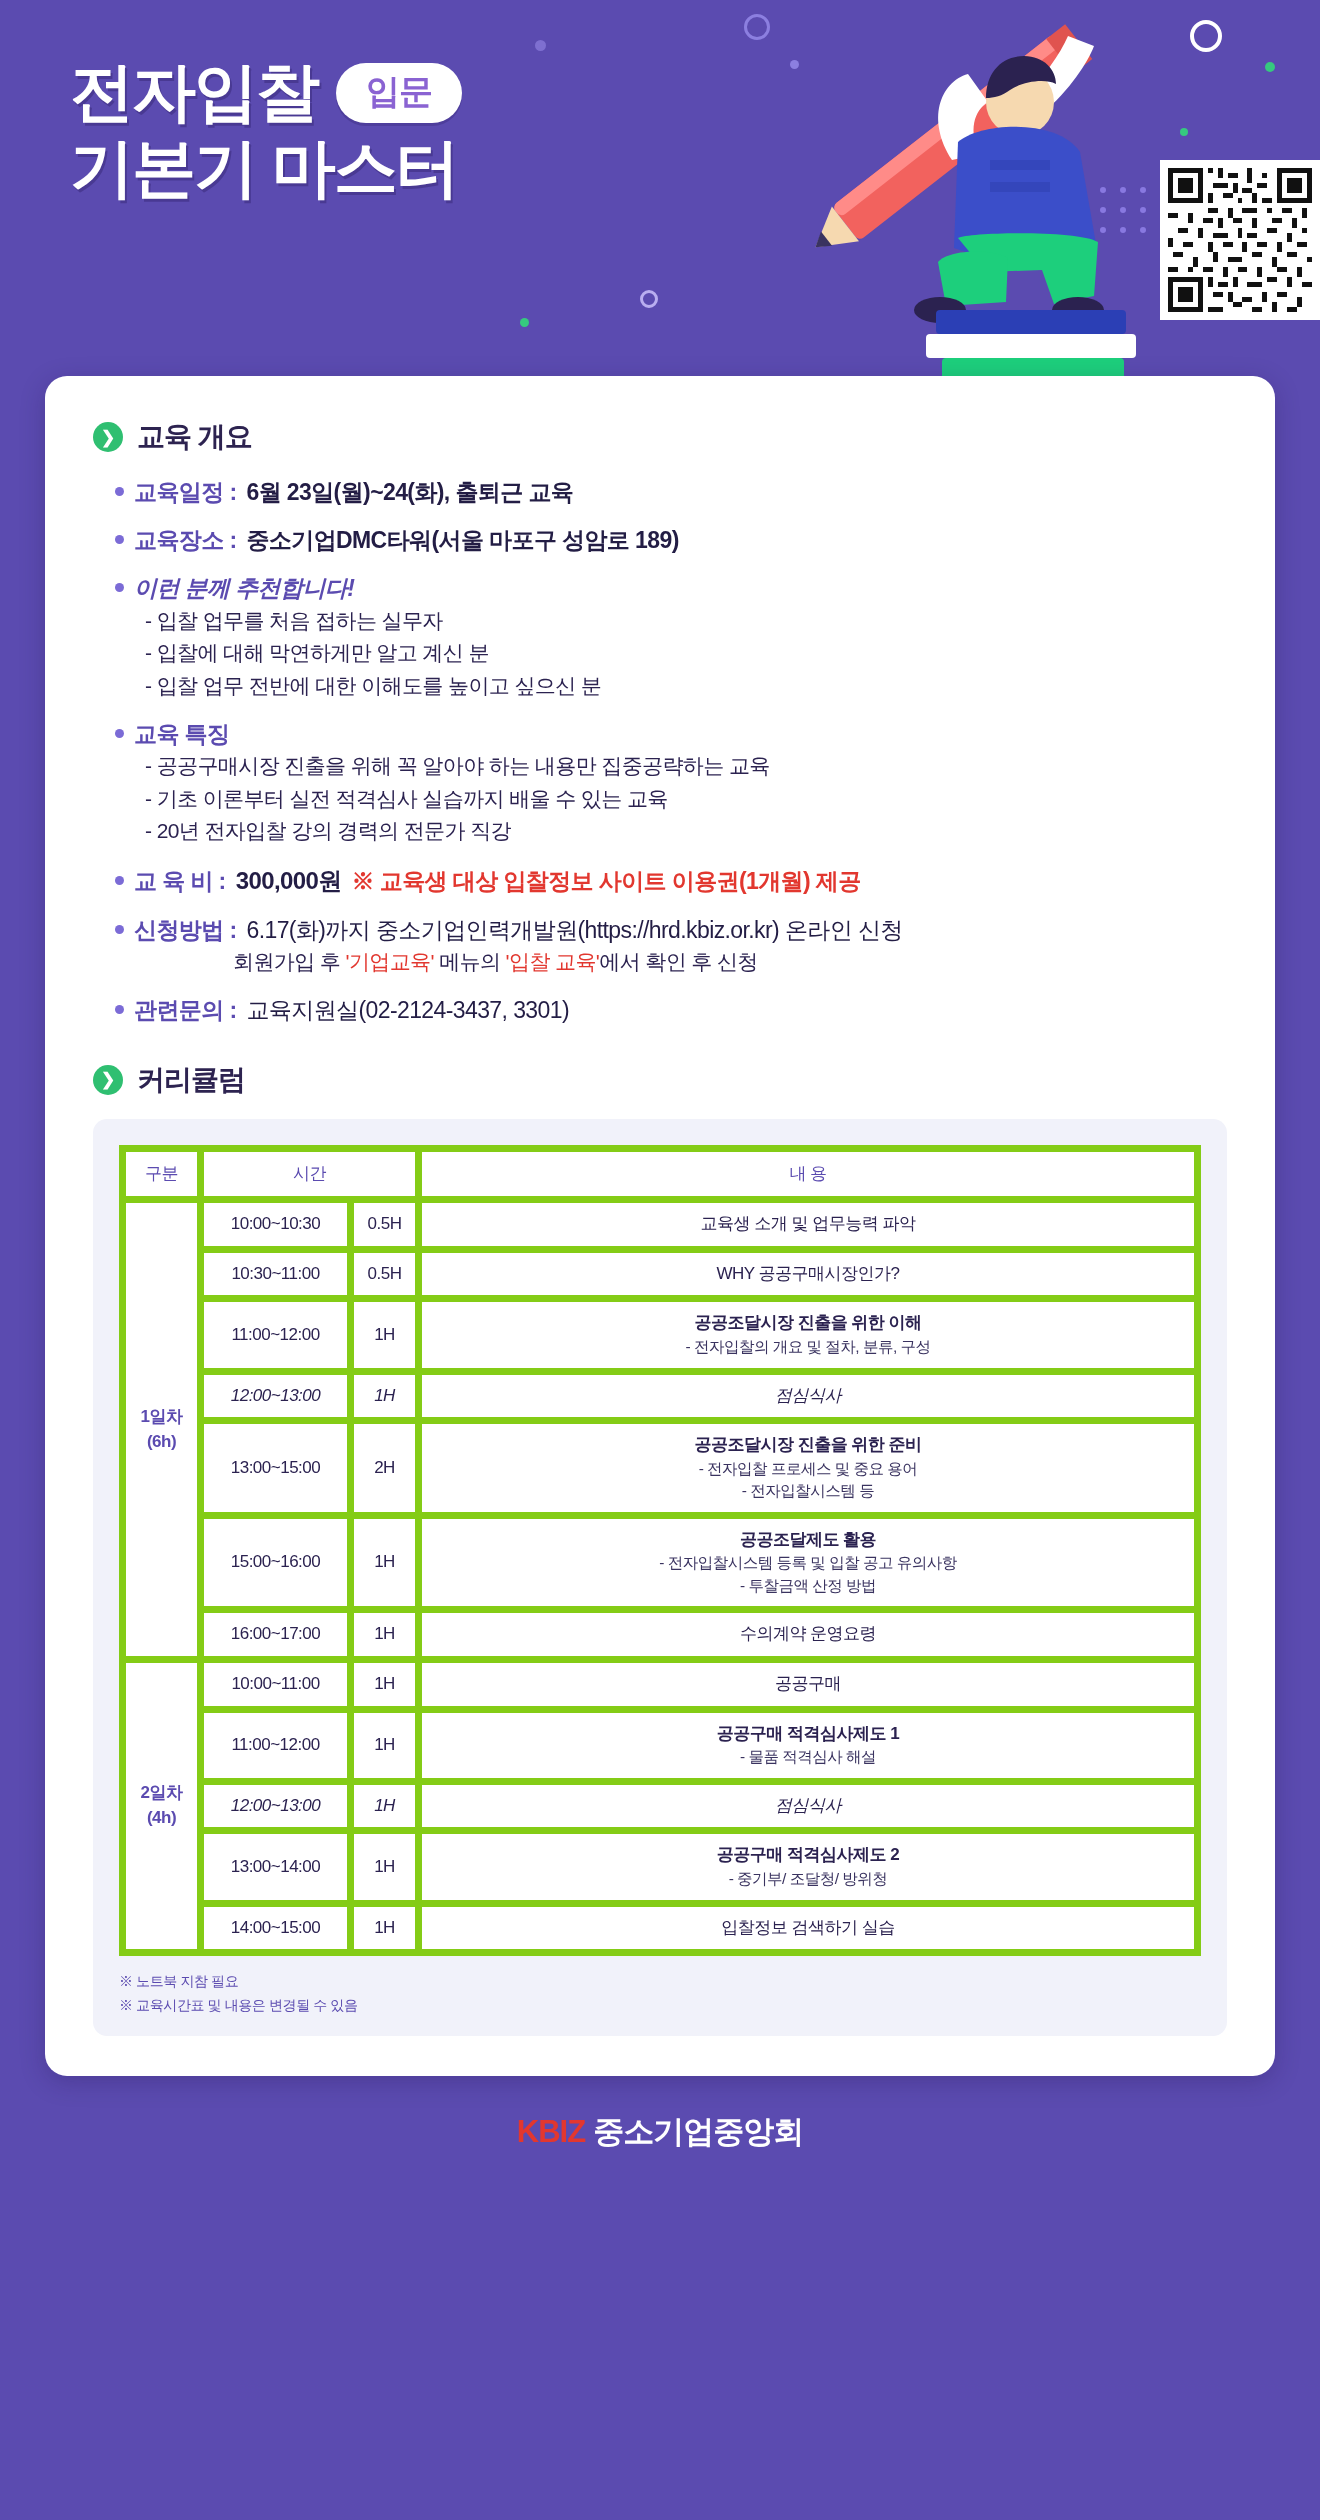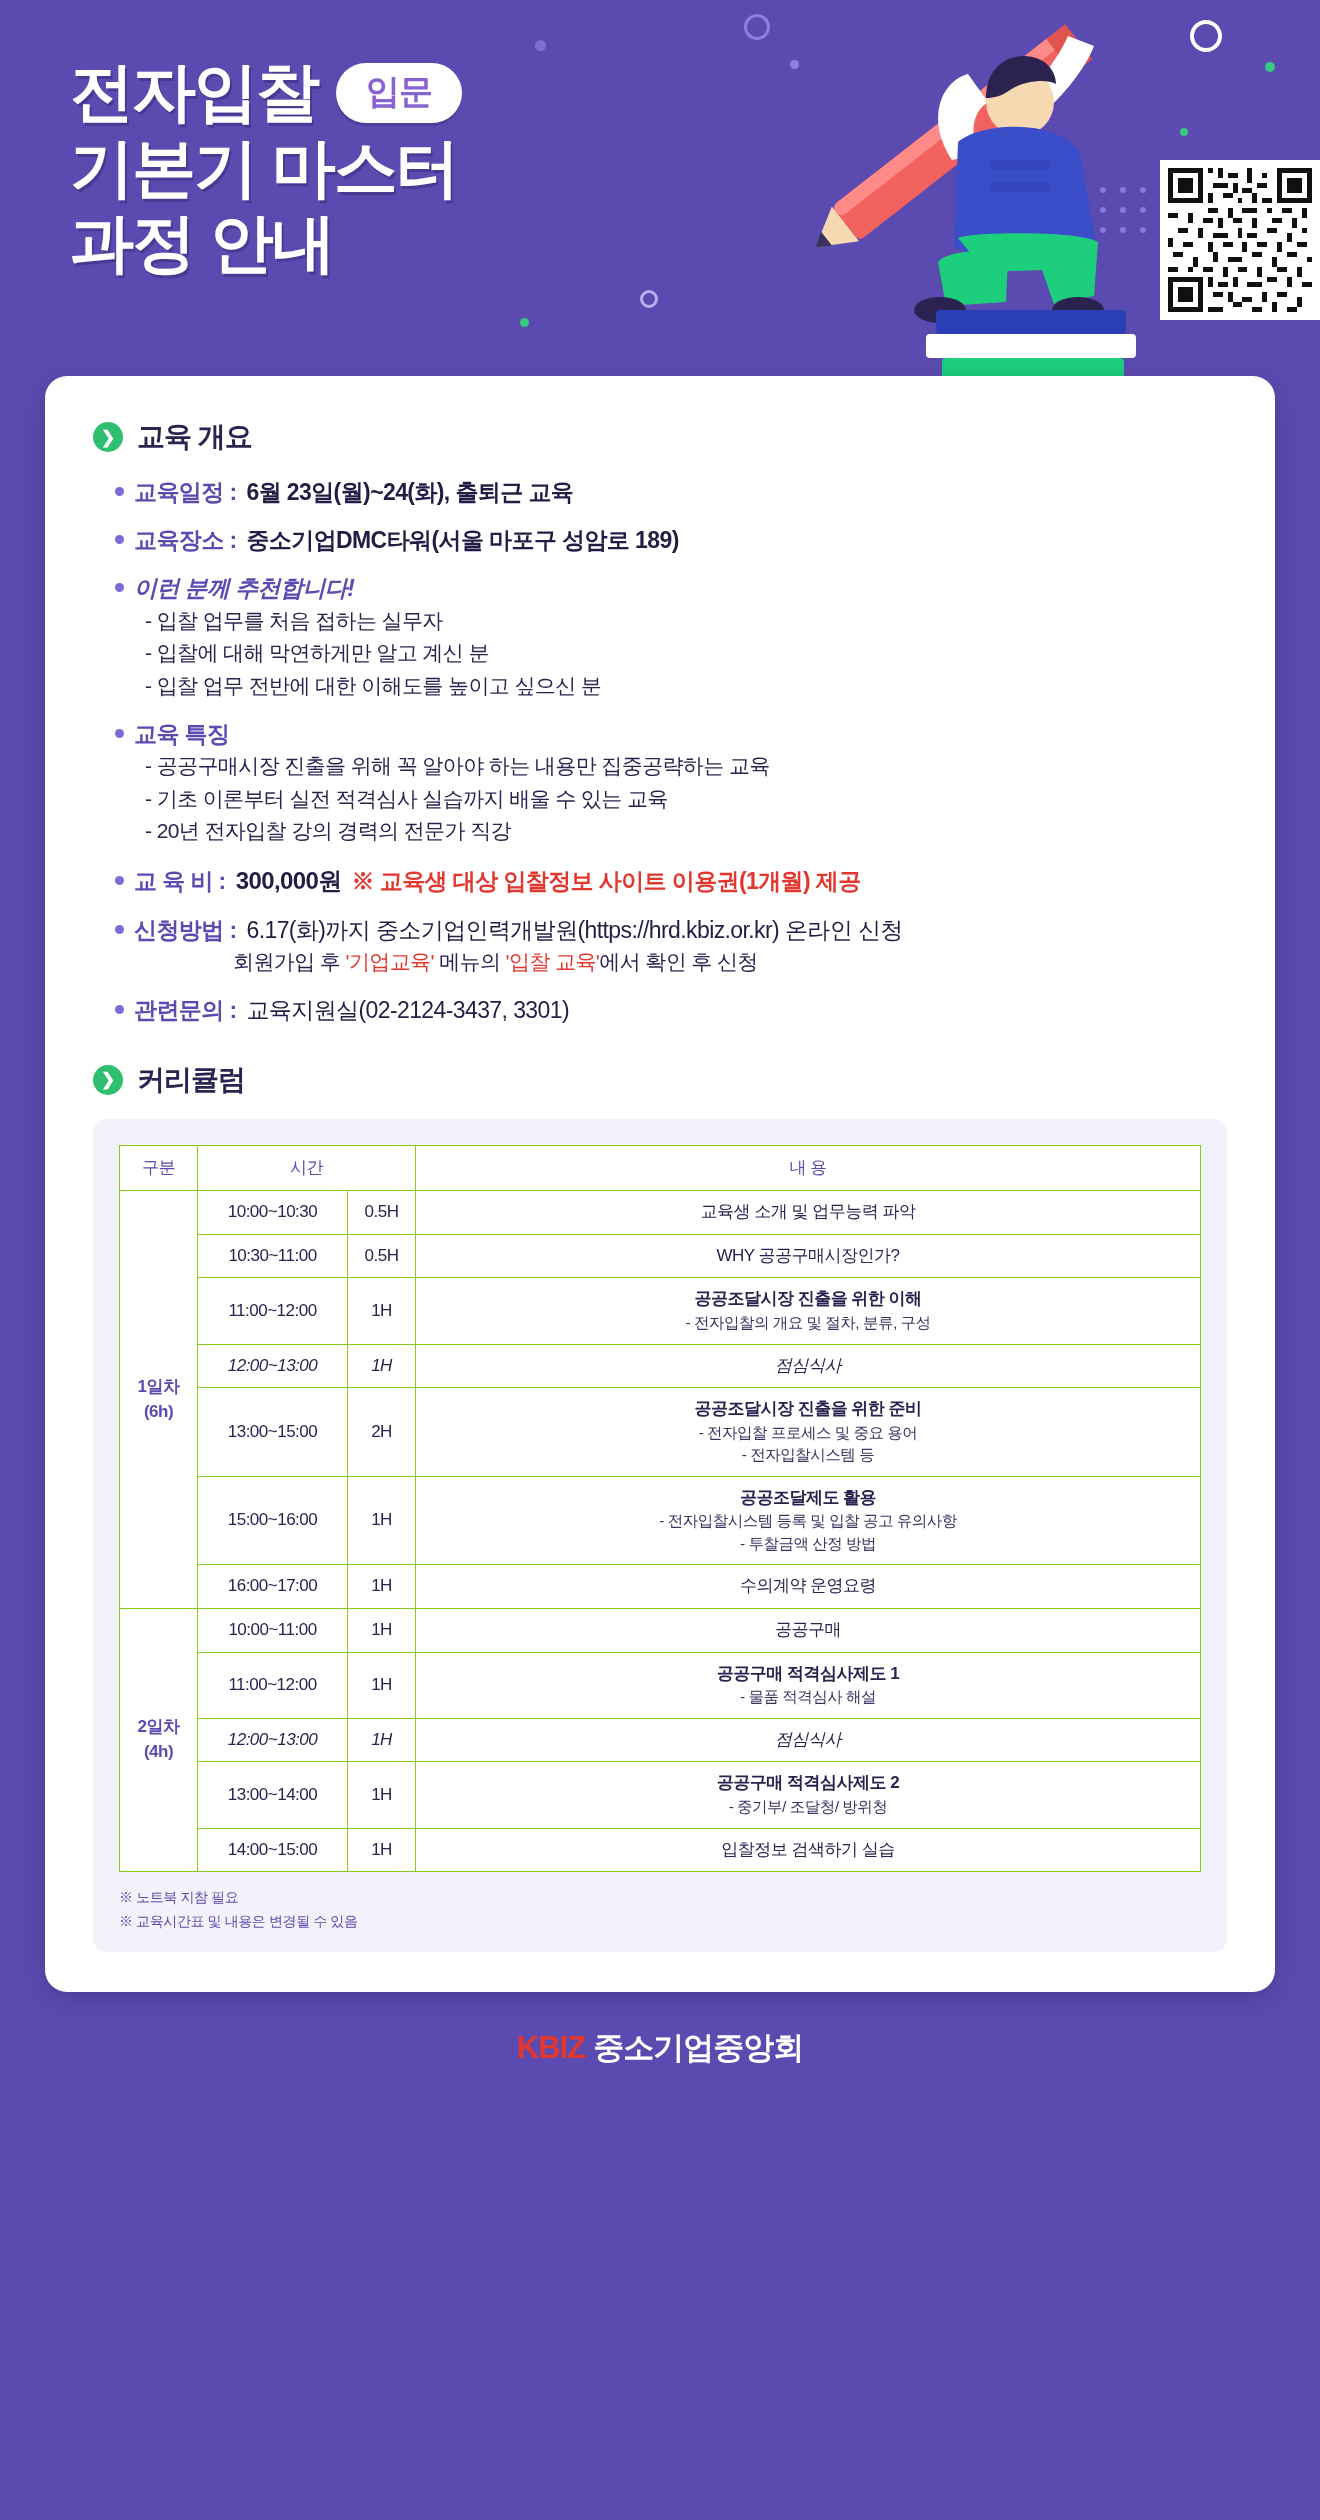--- a/index.html
+++ b/index.html
@@ -140,21 +140,21 @@
     margin-top: 18px;
   }
   table.curr {
     width: 100%;
     border-collapse: collapse;
     background: #ffffff;
     font-size: 17px;
     color: #2b2250;
   }
   table.curr th, table.curr td {
-    border: 1px solid #84cc16;
+    border: 7px solid #84cc16;
     padding: 9px 8px;
     text-align: center;
     letter-spacing: -0.5px;
     line-height: 1.45;
   }
   table.curr th {
     color: #5b4bb0;
     font-weight: normal;
     font-size: 17px;
     padding: 10px 8px;
@@ -235,23 +235,20 @@
 </div>
 
 <div class="header">
   <div class="title-block">
     <div class="title-line">
       <span>전자입찰</span>
       <span class="badge">입문</span>
     </div>
     <div class="title-line">
       <span>기본기 마스터</span>
-    </div>
-    <div class="title-line">
-      <span>과정 안내</span>
     </div>
   </div>
 
   <div class="illus">
     <svg width="560" height="420" viewBox="0 0 560 420">
 
       <g transform="rotate(-38 250 140)">
         <rect x="130" y="118" width="280" height="44" rx="6" fill="#f2625e"></rect>
         <rect x="130" y="118" width="280" height="14" rx="6" fill="#ff8b88"></rect>
         <polygon points="130,118 92,140 130,162" fill="#f6d9b0"></polygon>

